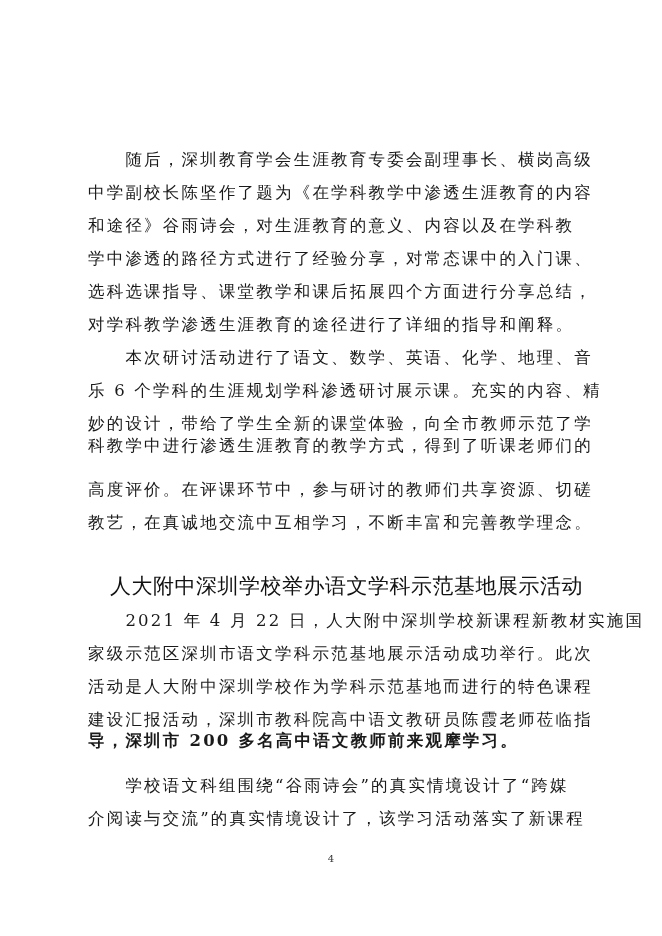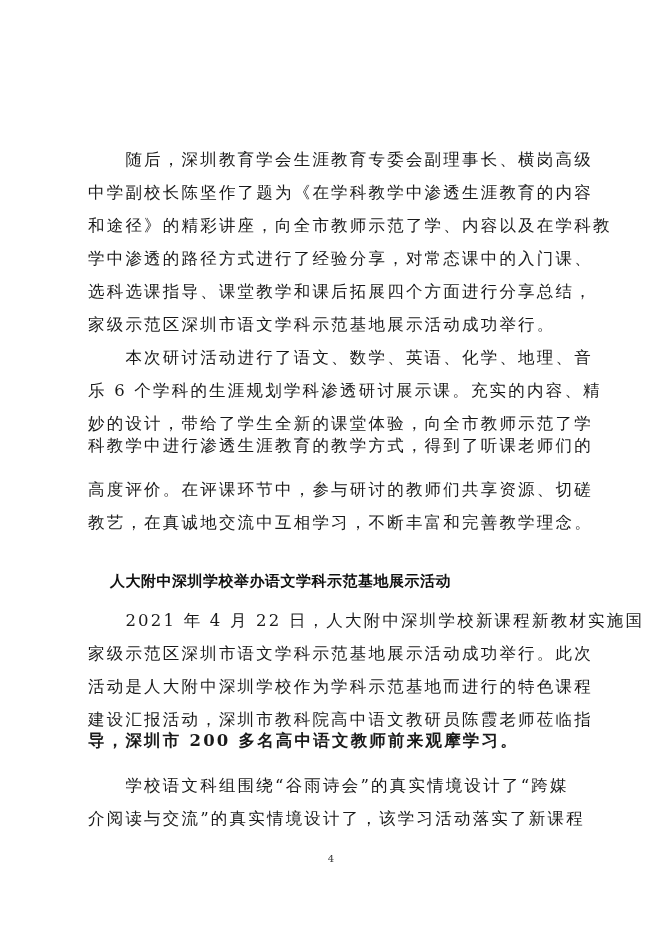--- a/index.html
+++ b/index.html
@@ -1,37 +1,37 @@
 <!DOCTYPE html>
 <html><head>
 <meta charset="utf-8">
 <style>
   html, body { margin: 0; padding: 0; background: #ffffff; }
   body { width: 662px; height: 936px; position: relative; overflow: hidden;
          font-family: "DejaVu Serif", "Liberation Serif", serif; color: #1a1a1a; }
   .page { position: absolute; left: 0; top: 0; width: 662px; height: 900px; background: #fff; }
   .para { position: absolute; left: 88px; width: 490px; font-size: 16.5px; letter-spacing: 2.2px; }
   .line { position: absolute; left: 0; white-space: nowrap; height: 24px; line-height: 24px; }
-  .heading { position: absolute; left: 110px; top: 572px; font-size: 15px; font-weight: bold;
+  .heading { position: absolute; left: 110px; top: 572px; font-size: 21px; font-weight: normal;
              letter-spacing: 0.5px; white-space: nowrap; color: #111; }
   .pagenum { position: absolute; left: 0; width: 662px; text-align: center; top: 853px;
              font-size: 10px; color: #333; }
 </style>
 </head>
 <body>
 
 <div class="page">
 
   <div class="para" style="top:148px;">
     <div class="line" style="top:0px;">　　随后，深圳教育学会生涯教育专委会副理事长、横岗高级</div>
     <div class="line" style="top:33px;">中学副校长陈坚作了题为《在学科教学中渗透生涯教育的内容</div>
-    <div class="line" style="top:66px;">和途径》的精彩讲座，向全市教师示范了学、内容以及在学科教</div>
+    <div class="line" style="top:66px;">和途径》谷雨诗会，对生涯教育的意义、内容以及在学科教</div>
     <div class="line" style="top:99px;">学中渗透的路径方式进行了经验分享，对常态课中的入门课、</div>
     <div class="line" style="top:132px;">选科选课指导、课堂教学和课后拓展四个方面进行分享总结，</div>
-    <div class="line" style="top:165px;">家级示范区深圳市语文学科示范基地展示活动成功举行。</div>
+    <div class="line" style="top:165px;">对学科教学渗透生涯教育的途径进行了详细的指导和阐释。</div>
   </div>
 
   <div class="para" style="top:346px;">
     <div class="line" style="top:0px;">　　本次研讨活动进行了语文、数学、英语、化学、地理、音</div>
     <div class="line" style="top:33px;">乐 6 个学科的生涯规划学科渗透研讨展示课。充实的内容、精</div>
     <div class="line" style="top:66px;">妙的设计，带给了学生全新的课堂体验，向全市教师示范了学</div>
     <div class="line" style="top:88px;">科教学中进行渗透生涯教育的教学方式，得到了听课老师们的</div>
     <div class="line" style="top:132px;">高度评价。在评课环节中，参与研讨的教师们共享资源、切磋</div>
     <div class="line" style="top:165px;">教艺，在真诚地交流中互相学习，不断丰富和完善教学理念。</div>
   </div>

